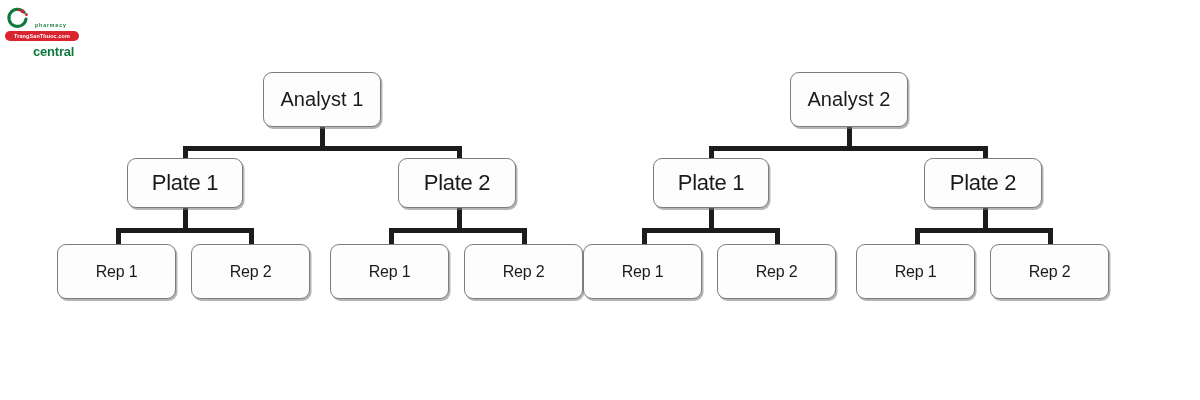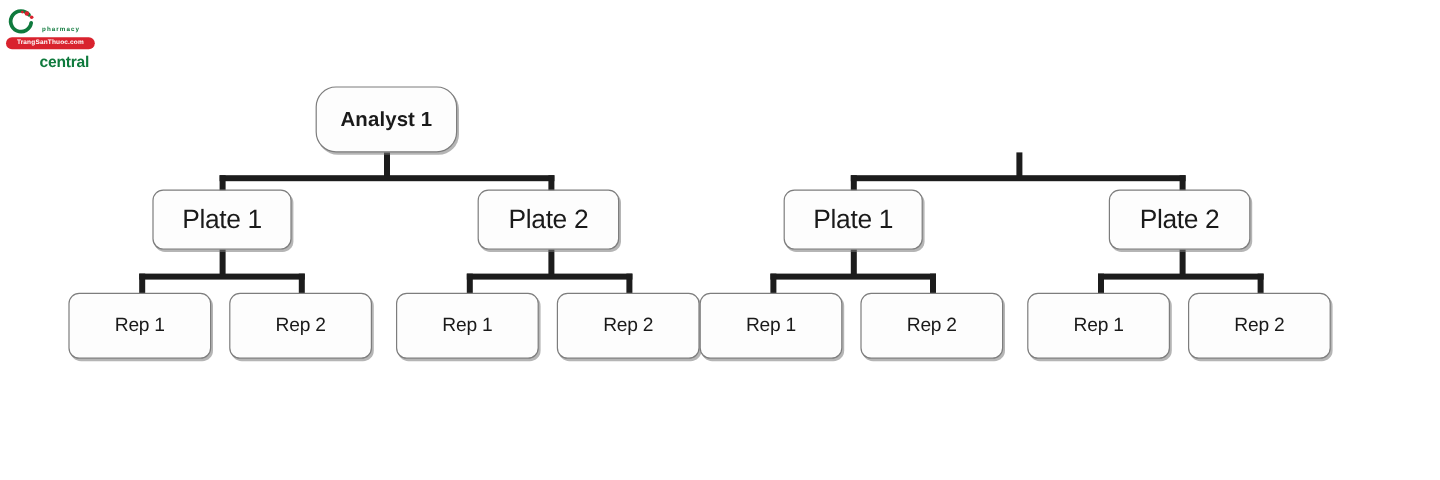--- a/index.html
+++ b/index.html
@@ -85,24 +85,23 @@
     border: 1.6px solid #7d7d7d;
     border-radius: 9px;
     box-shadow: 1.5px 2px 0 rgba(120,120,120,0.55);
     display: flex;
     align-items: center;
     justify-content: center;
     color: #1a1a1a;
     white-space: nowrap;
   }
   .node.analyst {
-    font-size: 17px;
-    font-weight: 700;
+    font-size: 20px;
+    font-weight: 400;
     letter-spacing: 0.1px;
-    border-radius: 17px;
   }
   .node.plate {
     font-size: 22px;
     font-weight: 400;
     letter-spacing: -0.3px;
   }
   .node.rep {
     font-size: 16px;
     font-weight: 400;
     letter-spacing: -0.2px;
@@ -168,20 +167,21 @@
   <div class="node plate" style="left:398px; top:158px; width:118px; height:50px;">Plate 2</div>
 
   <div class="node rep" style="left:57px; top:244px; width:119px; height:55px;">Rep 1</div>
 
   <div class="node rep" style="left:191px; top:244px; width:119px; height:55px;">Rep 2</div>
 
   <div class="node rep" style="left:330px; top:244px; width:119px; height:55px;">Rep 1</div>
 
   <div class="node rep" style="left:464px; top:244px; width:119px; height:55px;">Rep 2</div>
 
+  <div class="node analyst" style="left:790px; top:72px; width:118px; height:55px;">Analyst 2</div>
 
   <div class="node plate" style="left:653px; top:158px; width:116px; height:50px;">Plate 1</div>
 
   <div class="node plate" style="left:924px; top:158px; width:118px; height:50px;">Plate 2</div>
 
   <div class="node rep" style="left:583px; top:244px; width:119px; height:55px;">Rep 1</div>
 
   <div class="node rep" style="left:717px; top:244px; width:119px; height:55px;">Rep 2</div>
 
   <div class="node rep" style="left:856px; top:244px; width:119px; height:55px;">Rep 1</div>

